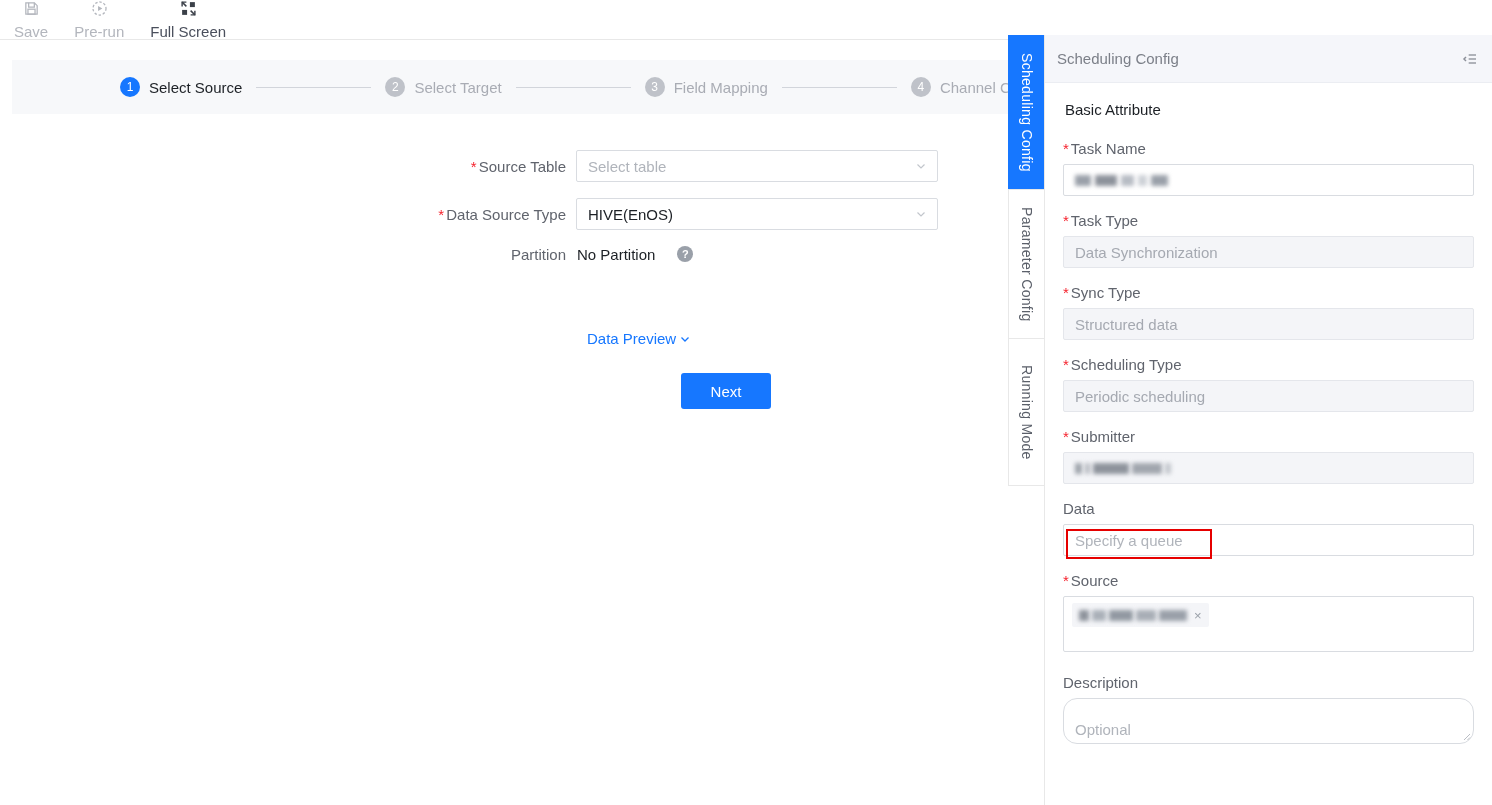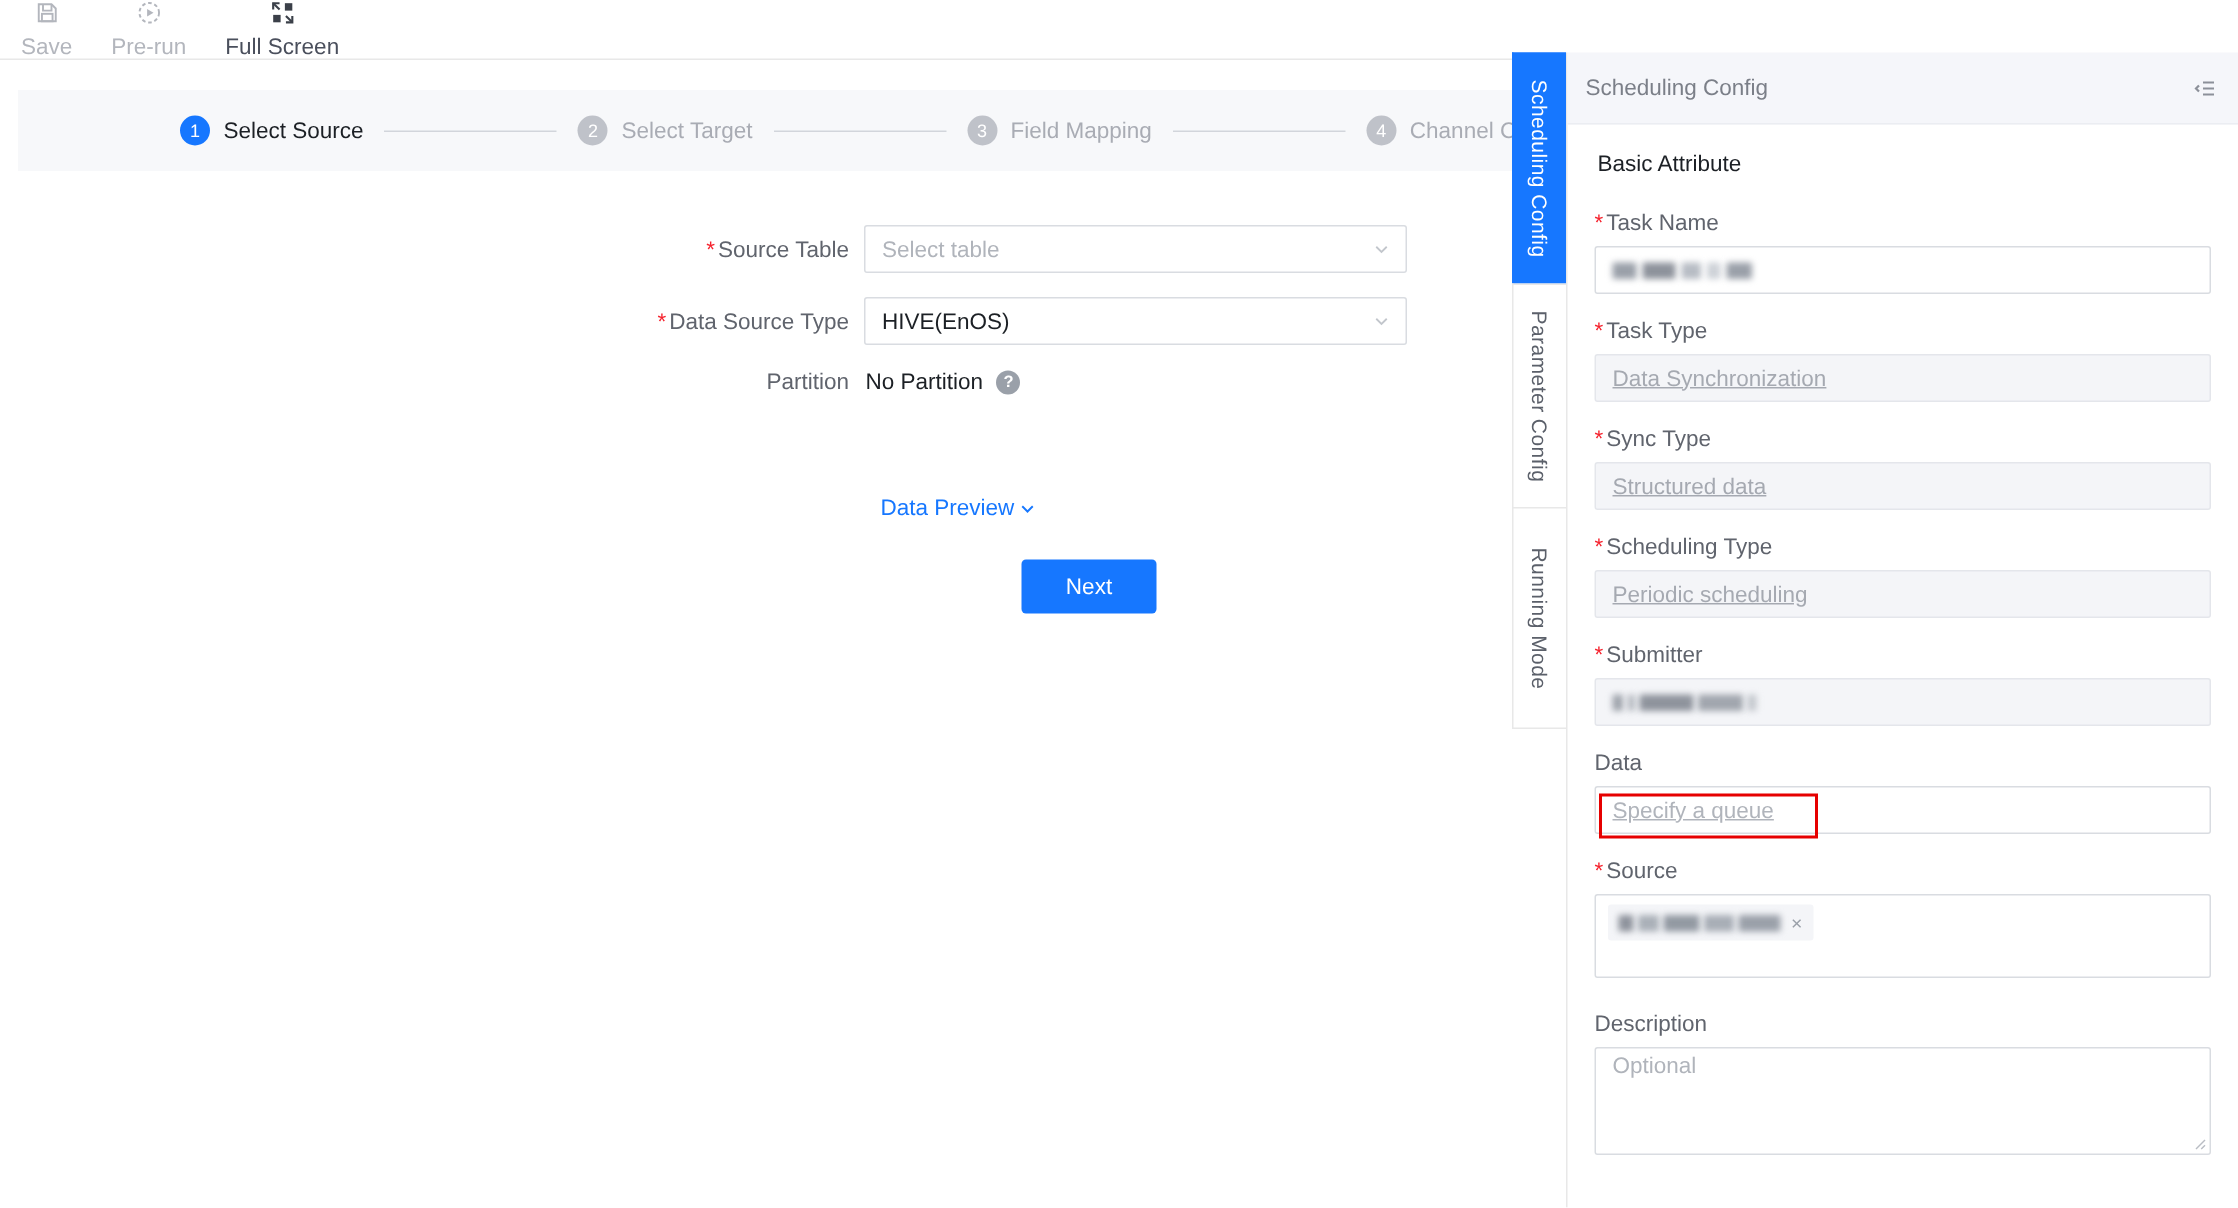--- a/index.html
+++ b/index.html
@@ -48,21 +48,21 @@
   }
   .req { color:#f5222d; margin-right:2px; font-size:15px; line-height:1; }
   .fctrl { width:362px; }
   .select-box {
     height:32px; border:1px solid #d9dce1; border-radius:2px; background:#fff;
     display:flex; align-items:center; padding:0 10px 0 11px; font-size:15px; color:#1c2025;
     position:relative; cursor:pointer;
   }
   .select-box.placeholder { color:#b0b4bb; }
   .caret { margin-left:auto; width:12px; height:12px; color:#c2c6cc; flex:0 0 auto; }
-  .plaintext { font-size:15px; color:#1c2025; display:flex; align-items:flex-end; gap:9px; }
+  .plaintext { font-size:15px; color:#1c2025; display:flex; align-items:flex-start; gap:22px; }
   .qmark {
     width:16px; height:16px; border-radius:50%; background:#9aa0a9; color:#fff;
     font-size:11px; font-weight:bold; display:inline-flex; align-items:center;
     justify-content:center; cursor:pointer;
   }
   .preview-row { display:flex; margin-bottom:22px; }
   .preview-link {
     margin-left:576px; padding-left:11px; color:#1677ff; font-size:15px;
     cursor:pointer; display:inline-flex; align-items:center; gap:3px;margin-top:47px;
   }
@@ -83,37 +83,37 @@
     display:flex; align-items:center; padding:0 14px 0 12px;
   }
   .drawer-title { font-size:15px; color:#7b7f88; }
   .fold-ico { margin-left:auto; width:16px; height:16px; cursor:pointer; color:#8c9099; }
   .drawer-body { padding:18px 18px 0 18px; height:722px; overflow:hidden; }
   .section-title { font-size:15px; color:#1c2025; margin:0 0 22px 2px; }
   .field { margin-bottom:16px; position:relative; }
   .flbl { font-size:15px; color:#60646d; margin-bottom:7px; display:flex; align-items:center; }
   .inp {
     height:32px; border:1px solid #d9dce1; border-radius:2px; background:#fff;
-    display:flex; align-items:center; padding:0 11px; font-size:15px; color:#1c2025;text-decoration:underline;
+    display:flex; align-items:center; padding:0 11px; font-size:15px; color:#1c2025;
   }
   .inp.readonly { background:#f4f5f8; border-color:#e4e6eb; color:#a5a9b1; }
   .inp.placeholder { color:#b0b4bb; }
   .blur-bar { display:inline-block; height:11px; border-radius:1px; filter:blur(2.3px); }
   .tagbox {
     min-height:56px; border:1px solid #d9dce1; border-radius:2px; background:#fff;
     padding:6px 8px;
   }
   .tag {
     display:inline-flex; align-items:center; gap:7px; background:#f4f5f8;
     border-radius:2px; padding:3px 7px; height:24px;
   }
   .tag-x { color:#9aa0a9; font-size:13px; cursor:pointer; line-height:1; }
   .ta {
-    height:72px; border:1px solid #d9dce1; border-radius:2px; background:#fff;
-    padding:3px 11px; font-size:15px; color:#b0b4bb; position:relative;
+    height:42px; border:1px solid #d9dce1; border-radius:14px; background:#fff;
+    padding:22px 11px; font-size:15px; color:#b0b4bb; position:relative;
   }
   .ta-grip {
     position:absolute; right:2px; bottom:2px; width:10px; height:10px;
     cursor:nwse-resize; color:#b9bdc4;
   }
   .annot-box {
     position:absolute; border:2px solid #e60000; pointer-events:none;
     left:3px; top:29px; width:146px; height:30px;
   }
 

